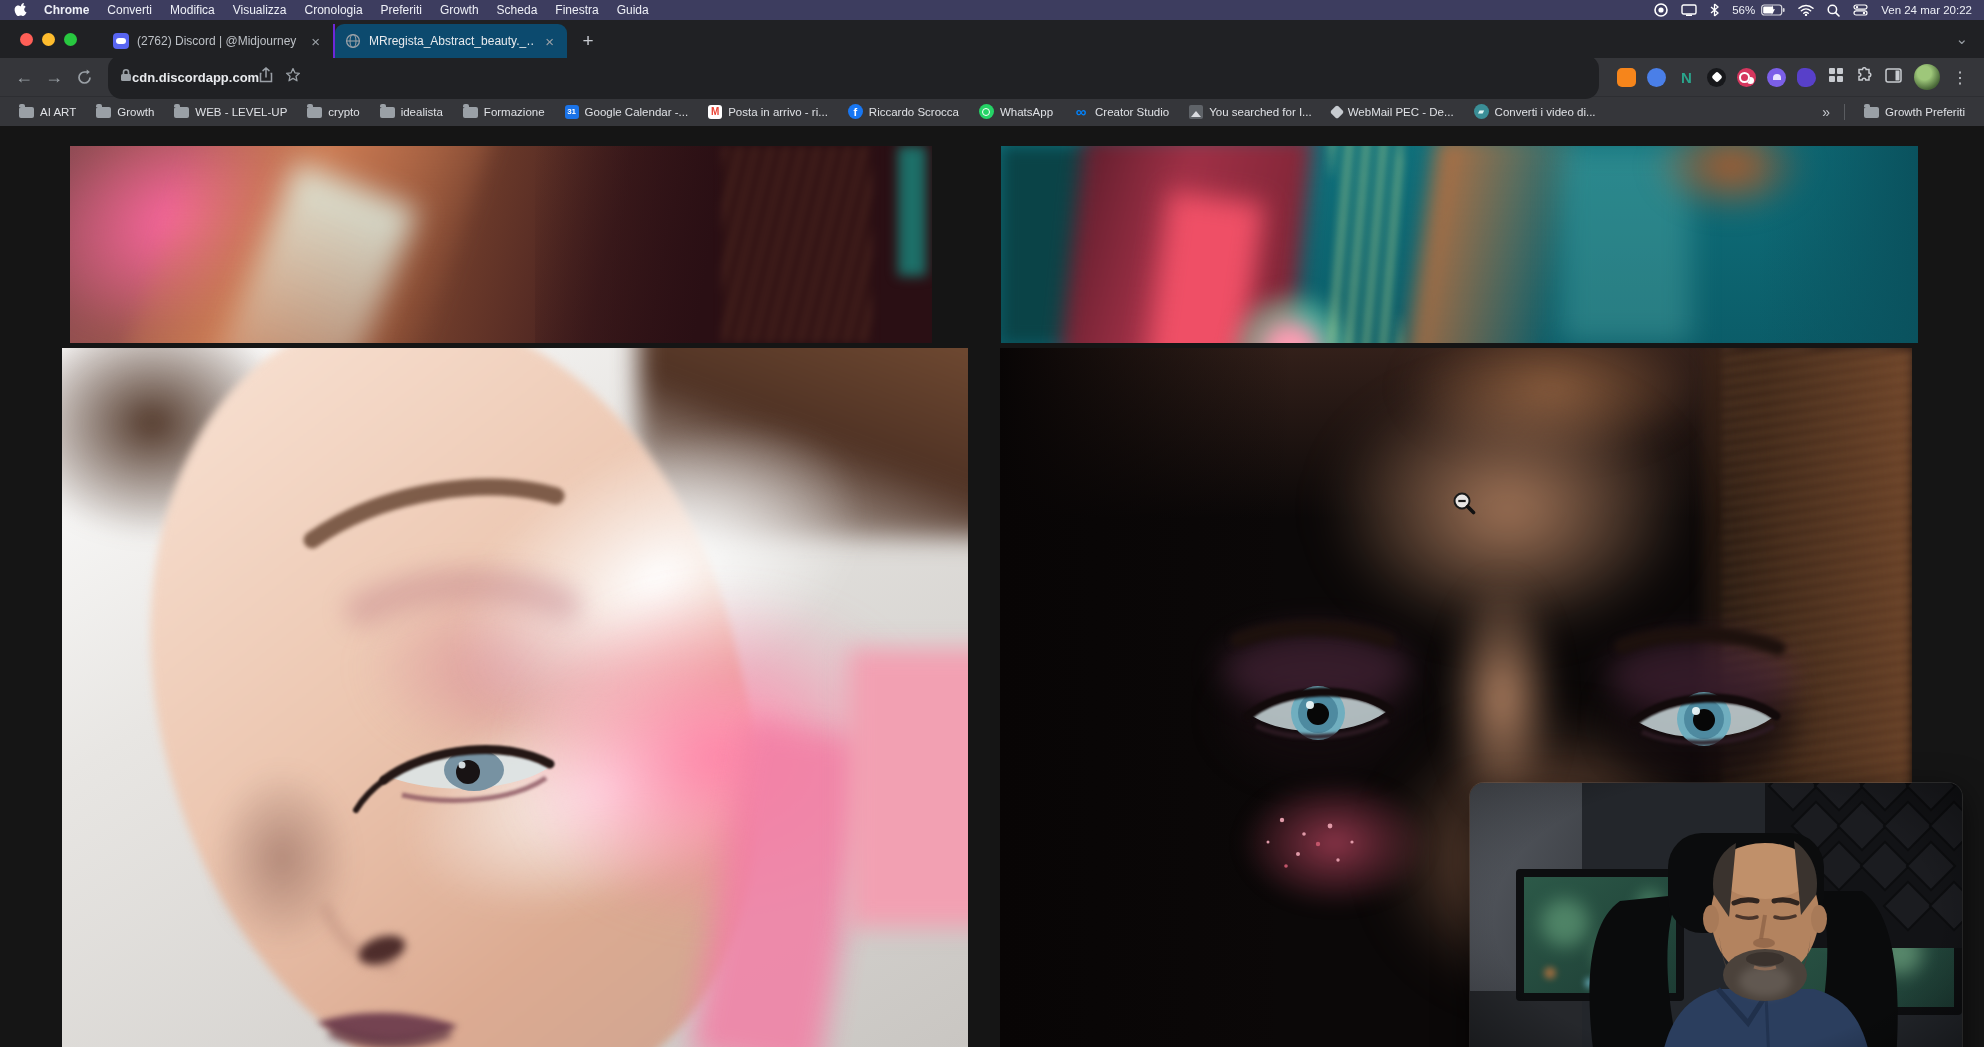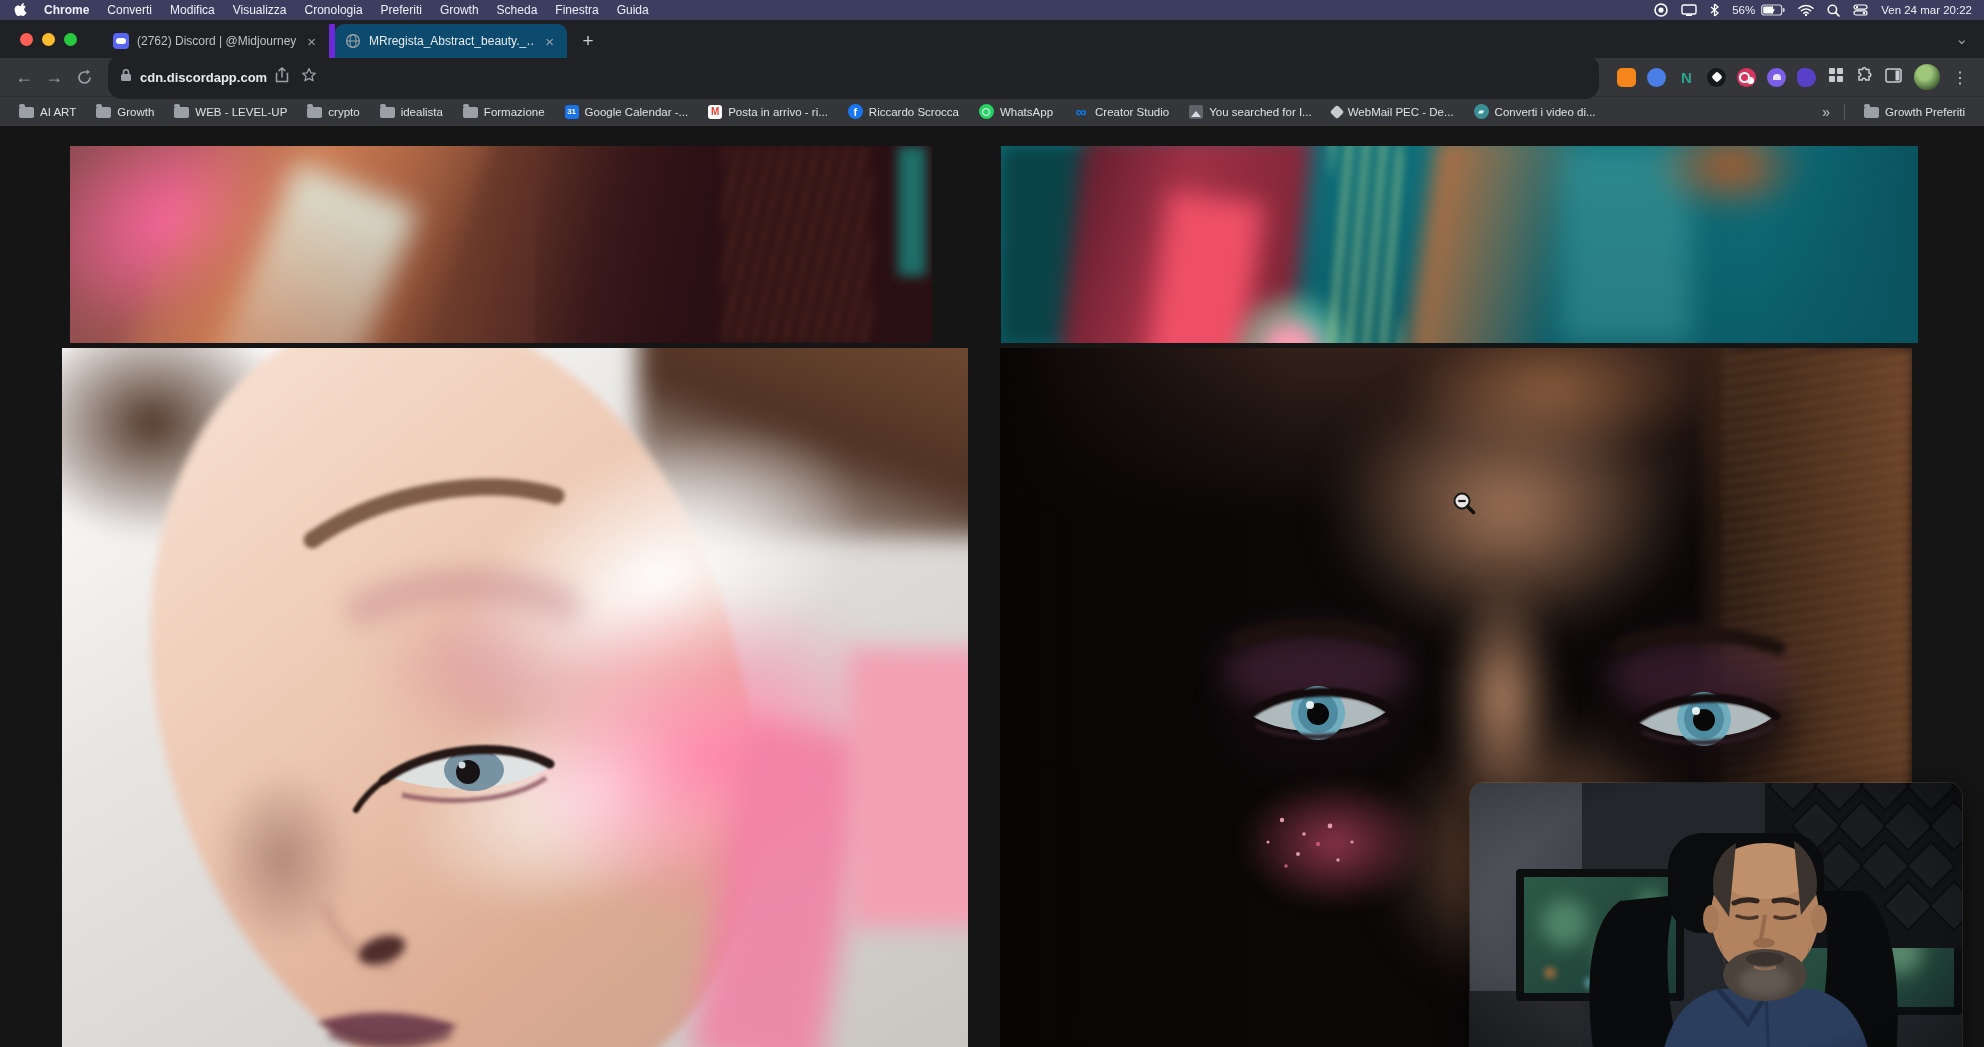--- a/index.html
+++ b/index.html
@@ -19,36 +19,36 @@
   
   .tabstrip{position:absolute;top:20px;left:0;right:0;height:38px;background:#202124;z-index:49;}
   .lights{position:absolute;left:20px;top:13px;display:flex;gap:9px;}
   .light{width:13px;height:13px;border-radius:50%;}
   .tabs{position:absolute;left:103px;bottom:0;display:flex;align-items:flex-end;}
   .tab{width:232px;height:34px;display:flex;align-items:center;gap:8px;padding:0 10px;
        color:#bdc1c6;font-size:12px;box-sizing:border-box;}
   .tab .title{flex:1;white-space:nowrap;overflow:hidden;min-width:0;}
   .tab .close{color:#9aa0a6;font-size:15px;line-height:1;padding:1px 3px;border-radius:50%;}
   .tab.active{background:#0c4a6e;border-radius:9px 9px 0 0;color:#e8eaed;}
-  .tab.inactive{border-right:6px solid #6d28d9;}
+  .tab.inactive{border-right:2px solid #6d28d9;}
   .newtab{height:34px;display:flex;align-items:center;}
   .newtab span{display:flex;align-items:center;justify-content:center;width:26px;height:26px;
        margin-left:8px;color:#c8cbd0;font-size:19px;border-radius:50%;}
   .tabsearch{position:absolute;right:16px;top:50%;transform:translateY(-50%);color:#9aa0a6;font-size:15px;}
   .fav{width:16px;height:16px;flex:none;border-radius:4px;position:relative;}
   .fav-discord{background:#5865f2;}
   .fav-discord::after{content:"";position:absolute;left:3px;top:5px;width:10px;height:6px;background:#fff;border-radius:3px;}
 
   
   .toolbar{position:absolute;top:58px;left:0;right:0;height:38px;background:#35363a;
            display:flex;align-items:center;padding:0 10px;gap:2px;z-index:48;box-sizing:border-box;}
   .navbtn{width:28px;height:28px;display:flex;align-items:center;justify-content:center;
           color:#9aa0a6;font-size:18px;border-radius:50%;flex:none;}
   .addressbar{flex:1;min-width:0;height:44px;background:#202124;border-radius:14px;
-              display:flex;align-items:center;padding:0 12px;margin:0 8px;gap:8px;}
+              display:flex;align-items:center;padding:0 12px;margin:0 8px;}
   .host{color:#e8eaed;font-size:13px;font-weight:bold;white-space:nowrap;}
   .path{color:#9aa0a6;font-size:13px;white-space:nowrap;overflow:hidden;flex:1;min-width:0;margin-left:-8px;}
   .pillicons{display:flex;gap:12px;align-items:center;flex:none;}
   .extrow{display:flex;align-items:center;gap:11px;padding:0 8px;flex:none;}
   .ext{width:19px;height:19px;border-radius:50%;position:relative;display:flex;align-items:center;justify-content:center;
        font-size:11px;font-weight:bold;color:#fff;}
   .e-fox{background:#f6851b;border-radius:5px;}
   .e-blue{background:#4a7fe8;}
   .e-tealn{background:transparent;color:#2aa58c;font-size:15px;}
   .e-dark{background:#17181b;}

